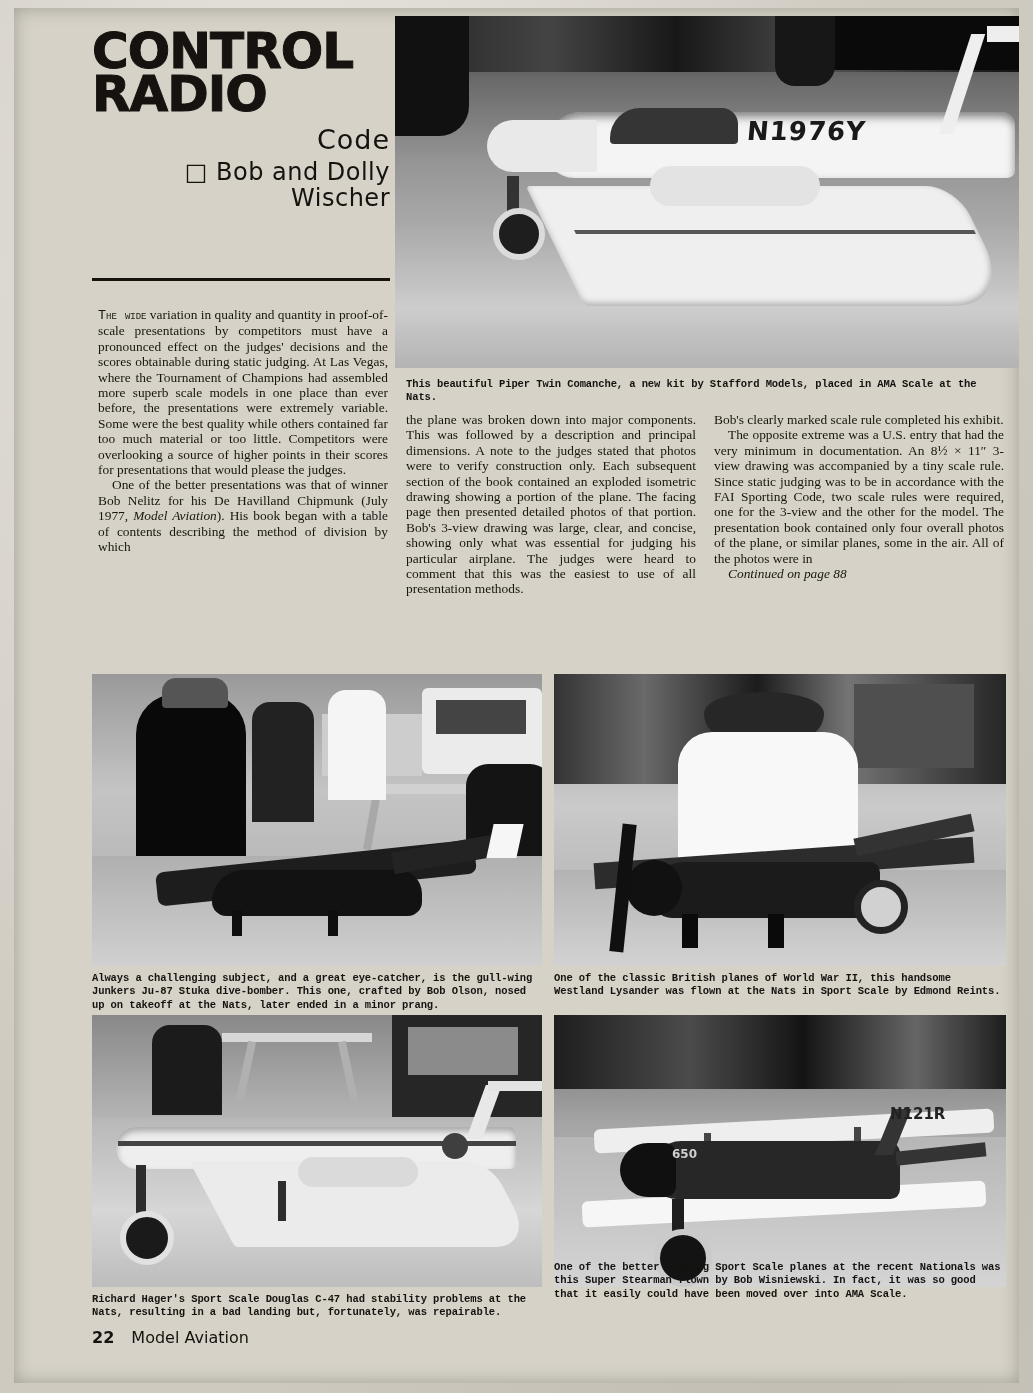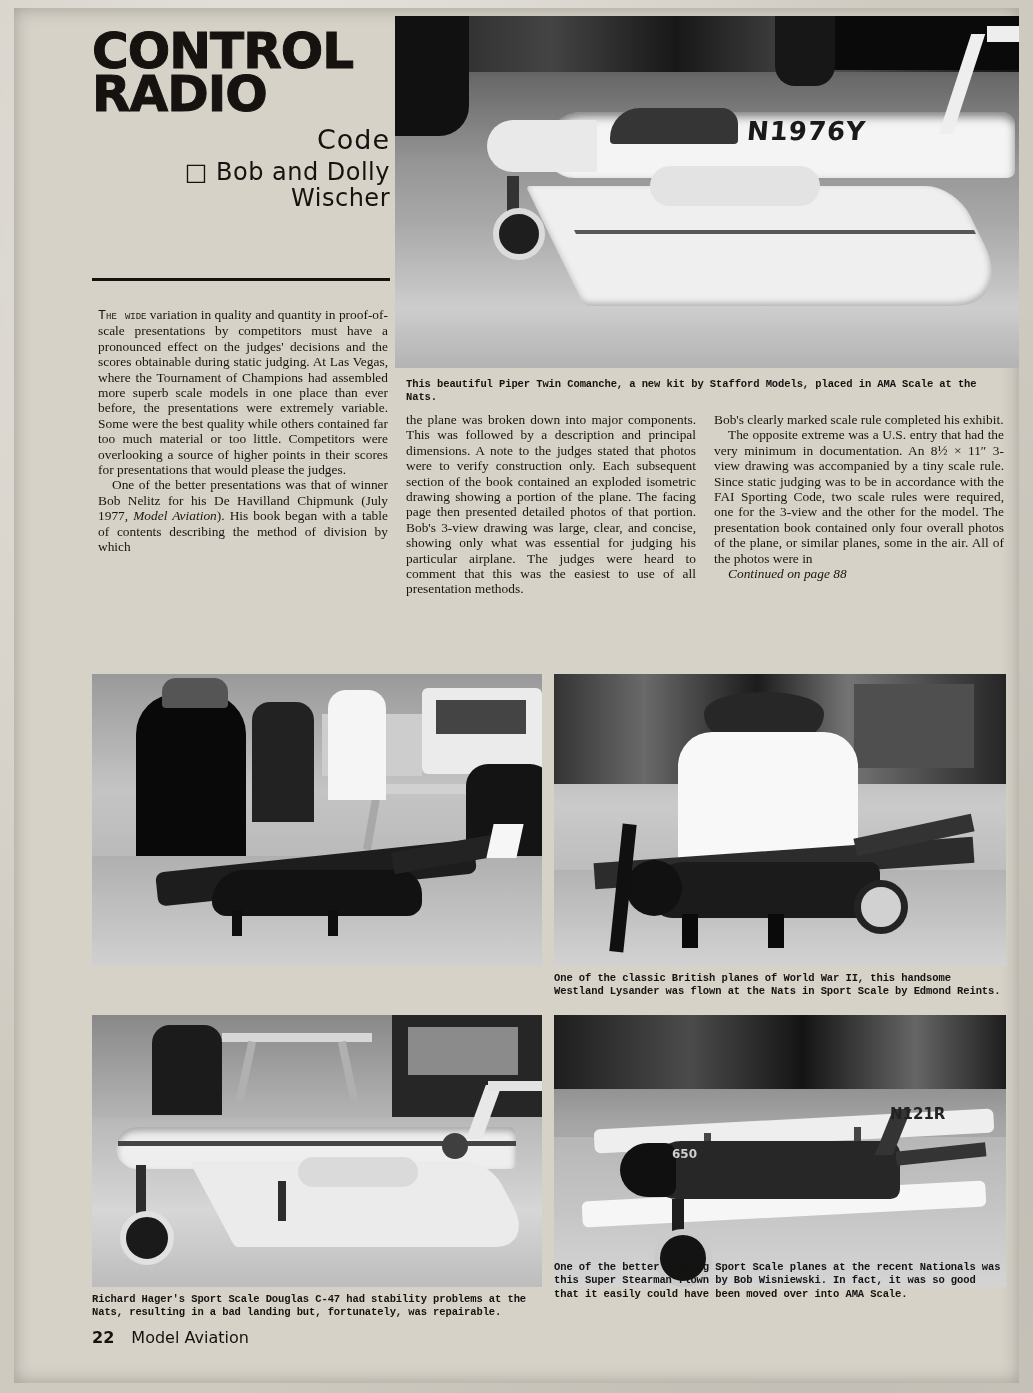--- a/index.html
+++ b/index.html
@@ -196,20 +196,21 @@
 
       <div class="band" style="left:0;bottom:0;width:100%;height:110px;background:linear-gradient(#b0aca4,#cecabf);"></div>
 
       <div class="band" style="left:64px;top:182px;width:320px;height:34px;background:#252422;transform:rotate(-6deg);border-radius:8px;"></div>
       <div class="band" style="left:120px;top:196px;width:210px;height:46px;background:#1b1a18;border-radius:40px 30px 18px 18px;"></div>
       <div class="band" style="left:300px;top:168px;width:120px;height:22px;background:#2b2a27;transform:rotate(-10deg);"></div>
       <div class="band" style="left:398px;top:150px;width:30px;height:34px;background:#f0ede7;transform:skewX(-12deg);"></div>
       <div class="band" style="left:140px;top:236px;width:10px;height:26px;background:#171614;"></div>
       <div class="band" style="left:236px;top:236px;width:10px;height:26px;background:#171614;"></div>
     </div>
+    <div class="cap" style="left:78px;top:964px;width:450px;">Always a challenging subject, and a great eye-catcher, is the gull-wing Junkers Ju-87 Stuka dive-bomber. This one, crafted by Bob Olson, nosed up on takeoff at the Nats, later ended in a minor prang.</div>
 
     <div class="photo" style="left:540px;top:666px;width:452px;height:292px;">
       <div class="sky" style="background:linear-gradient(#a29e97,#c8c4bc 45%,#aba7a0);"></div>
 
       <div class="band" style="left:0;top:0;width:100%;height:110px;background:linear-gradient(90deg,#3a3936,#6e6b66 20%,#242321 45%,#78756f 65%,#2d2c2a 100%);"></div>
       <div class="band" style="left:300px;top:10px;width:120px;height:84px;background:#54524e;"></div>
 
       <div class="band" style="left:150px;top:18px;width:120px;height:46px;background:#2f2d2a;border-radius:50% 50% 26px 26px;"></div>
       <div class="band" style="left:124px;top:58px;width:180px;height:160px;background:#f2efe9;border-radius:34px 34px 10px 10px;"></div>
 

